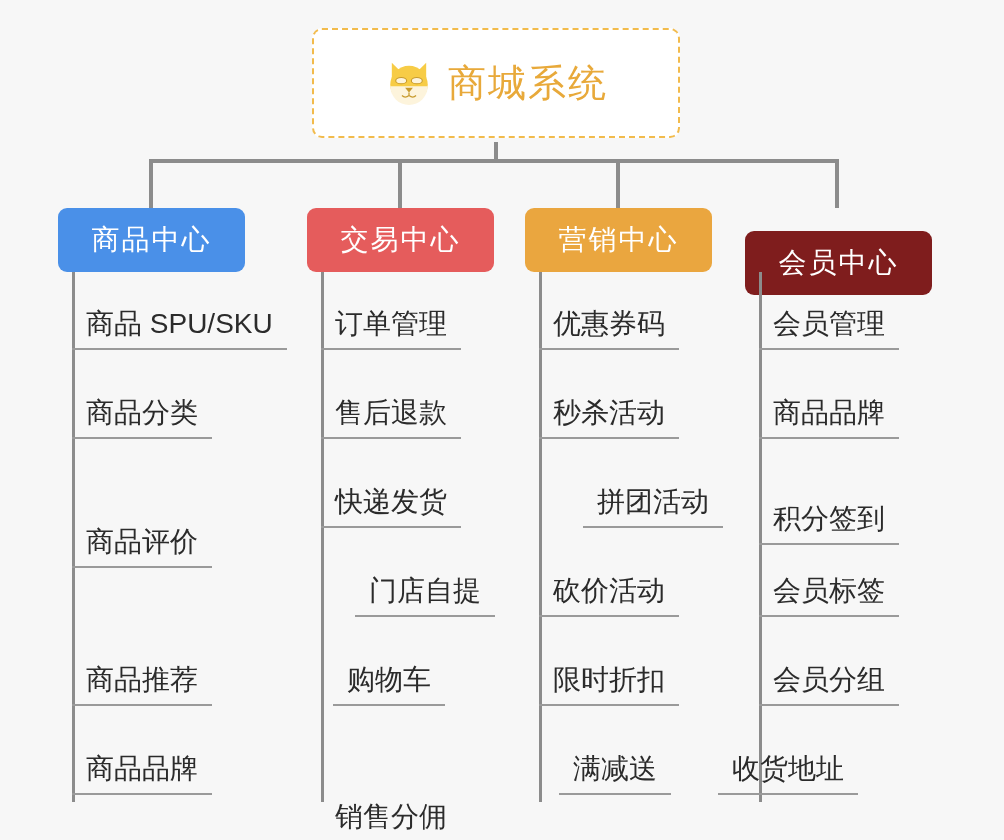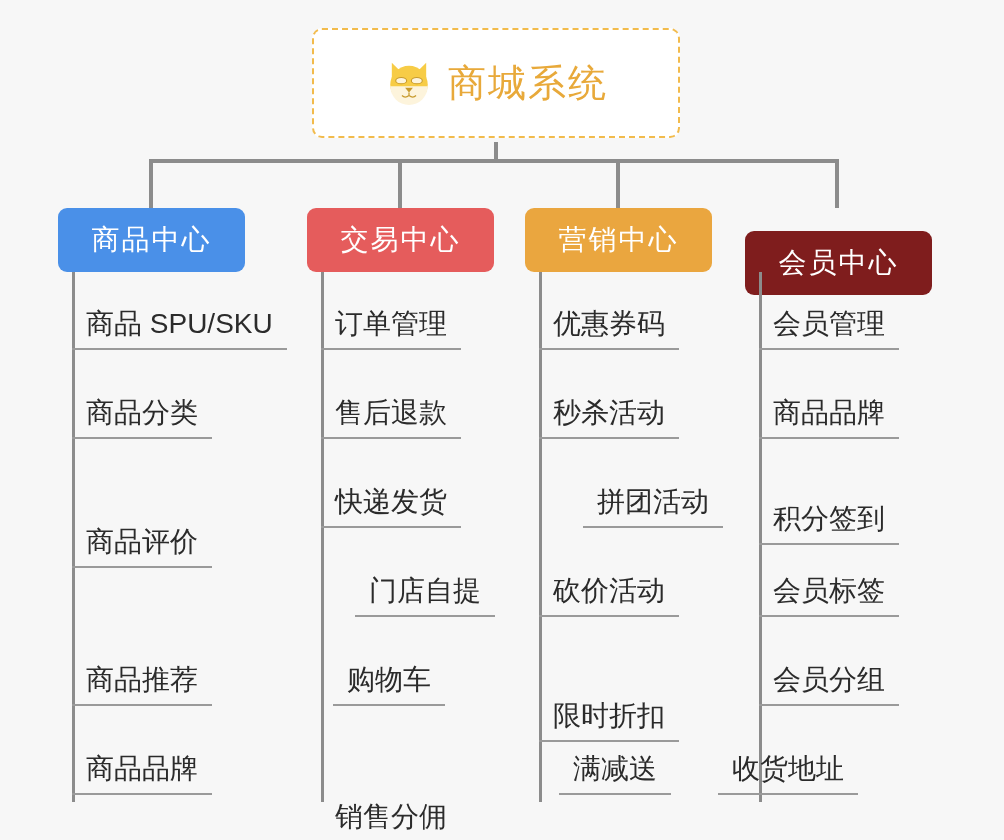--- a/index.html
+++ b/index.html
@@ -170,21 +170,21 @@
   </div>
   <div class="leaf" style="left:539px; top:350px;">
     <span class="leaf-inner">秒杀活动</span>
   </div>
   <div class="leaf" style="left:539px; top:439px;padding-left:44px;">
     <span class="leaf-inner">拼团活动</span>
   </div>
   <div class="leaf" style="left:539px; top:528px;">
     <span class="leaf-inner">砍价活动</span>
   </div>
-  <div class="leaf" style="left:539px; top:653px;">
+  <div class="leaf" style="left:539px; top:617px;">
     <span class="leaf-inner">限时折扣</span>
   </div>
   <div class="leaf" style="left:559px; top:706px;">
     <span class="leaf-inner">满减送</span>
   </div>
 
   <div class="cat-header" style="left:745px; top:208px; background:#7f1d1d;margin-top:23px;">
     <span>会员中心</span>
   </div>
   <div class="col-spine" style="left:759px; top:272px; height:530px;"></div>

